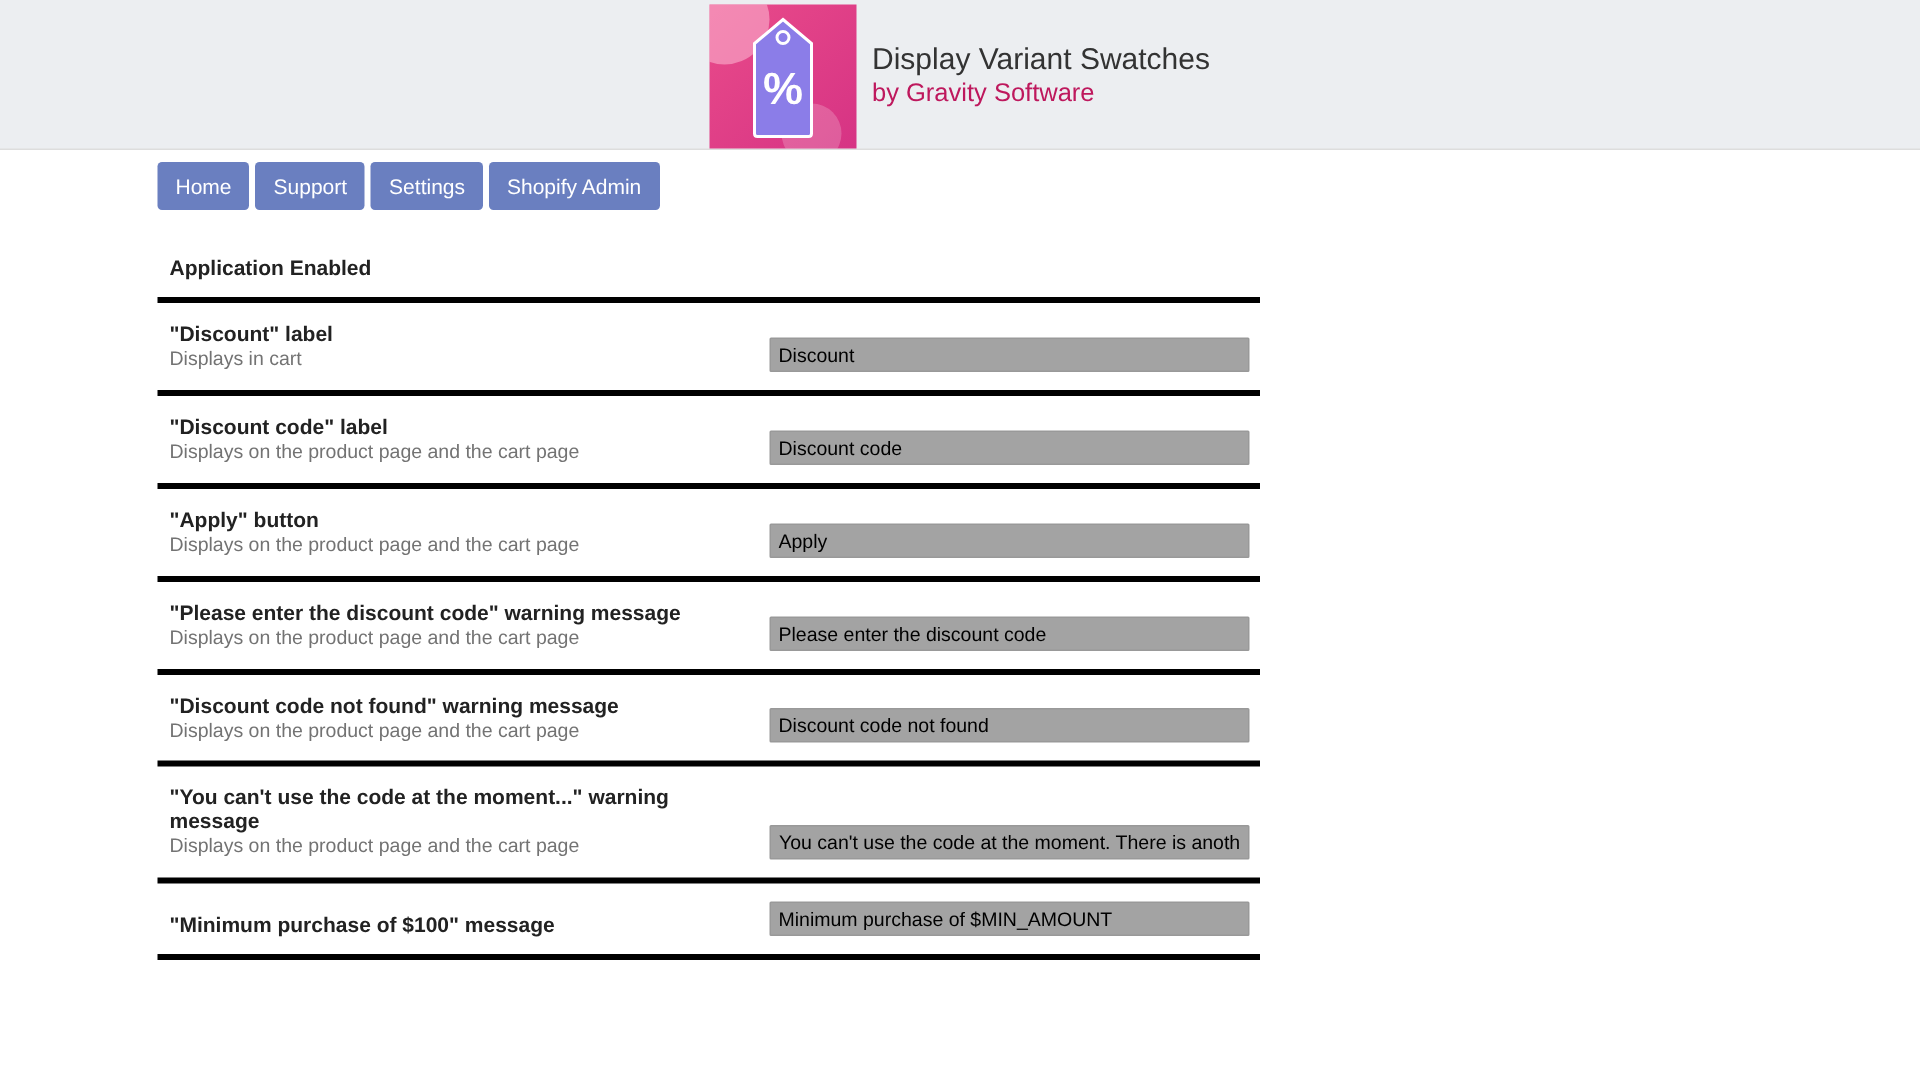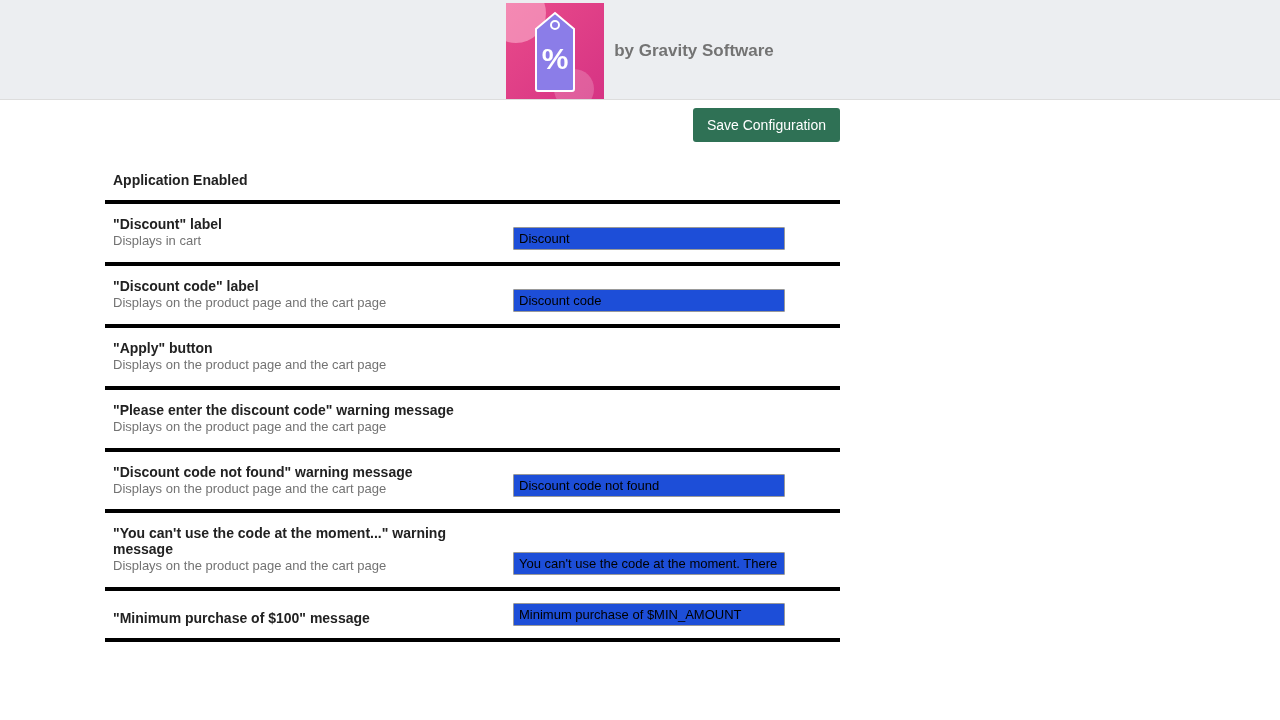--- a/index.html
+++ b/index.html
@@ -58,22 +58,22 @@
     margin-left: 10px;
     text-align: left;
   }
   .banner-title {
     font-size: 20px;
     color: #333;
     font-weight: 400;
   }
   .banner-subtitle {
     font-size: 17px;
-    color: #737373;
-    font-weight: 700;
+    color: #be185d;
+    font-weight: 400;
   }
   .content-wrap {
     max-width: 735px;
     margin: 0 0 0 105px;
     padding-top: 8px;
   }
   .nav-buttons {
     display: flex;
     gap: 4px;
     margin-bottom: 18px;
@@ -126,26 +126,26 @@
     font-weight: 400;
     font-size: 13px;
     color: #737373;
     margin-top: 1px;
     line-height: 1.3;
   }
   .setting-input-col {
     flex: 1;
   }
   .setting-input-col input[type="text"] {
-    width: 272px;
+    width: 320px;
     padding: 3px 5px;
     font-size: 13px;
     border: 1px solid #999;
     border-radius: 1px;
-    background: #1d4ed8;
+    background: #a3a3a3;
   }
   .toggle-wrap {
     display: flex;
     align-items: center;
     gap: 8px;
     font-size: 13px;
   }
   .toggle-no { color: #888; }
   .toggle-yes { color: #2a7fc9; font-weight: 500; letter-spacing: 0.5px;}
   .toggle {
@@ -182,30 +182,34 @@
   <div class="banner-graphic">
     <div class="tag-shape">
       <svg viewBox="0 0 46 82">
         <path d="M23 2 L42 18 L42 78 Q42 80 40 80 L6 80 Q4 80 4 78 L4 18 Z" fill="#8b7de8" stroke="#fff" stroke-width="2"></path>
         <circle cx="23" cy="14" r="4" fill="none" stroke="#fff" stroke-width="2"></circle>
         <text x="23" y="58" font-size="30" font-weight="700" fill="#fff" text-anchor="middle">%</text>
       </svg>
     </div>
   </div>
   <div class="banner-text">
+    <div class="banner-title">Display Variant Swatches</div>
     <div class="banner-subtitle">by Gravity Software</div>
   </div>
 </div>
 
 <div class="content-wrap">
 
-
-  <div class="save-row">
-    <button class="save-btn">Save Configuration</button>
-  </div>
+  <div class="nav-buttons">
+    <button class="nav-btn">Home</button>
+    <button class="nav-btn">Support</button>
+    <button class="nav-btn">Settings</button>
+    <button class="nav-btn">Shopify Admin</button>
+  </div>
+
 
 
   <div class="setting-row">
     <div class="setting-label-col">
       <div class="setting-label">Application Enabled</div>
     </div>
   </div>
 
 
   <div class="setting-row">
@@ -226,27 +230,33 @@
     <div class="setting-input-col">
       <input type="text" value="Discount code" style="">
     </div>
   </div>
 
   <div class="setting-row">
     <div class="setting-label-col">
       <div class="setting-label">"Apply" button</div>
       <div class="setting-sublabel">Displays on the product page and the cart page</div>
     </div>
+    <div class="setting-input-col">
+      <input type="text" value="Apply" style="">
+    </div>
   </div>
 
   <div class="setting-row">
     <div class="setting-label-col">
       <div class="setting-label">"Please enter the discount code" warning message</div>
       <div class="setting-sublabel">Displays on the product page and the cart page</div>
     </div>
+    <div class="setting-input-col">
+      <input type="text" value="Please enter the discount code" style="">
+    </div>
   </div>
 
   <div class="setting-row">
     <div class="setting-label-col">
       <div class="setting-label">"Discount code not found" warning message</div>
       <div class="setting-sublabel">Displays on the product page and the cart page</div>
     </div>
     <div class="setting-input-col">
       <input type="text" value="Discount code not found" style="">
     </div>

